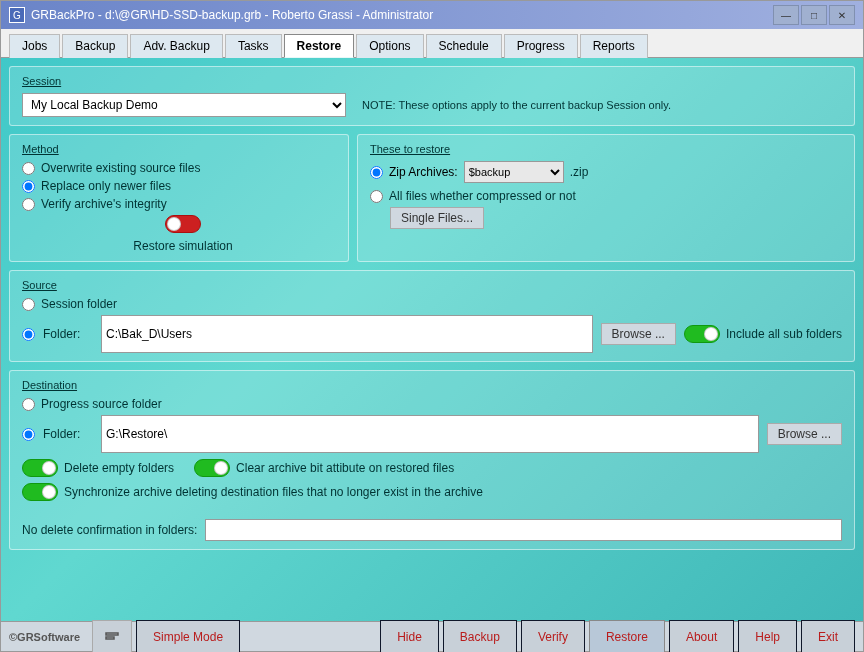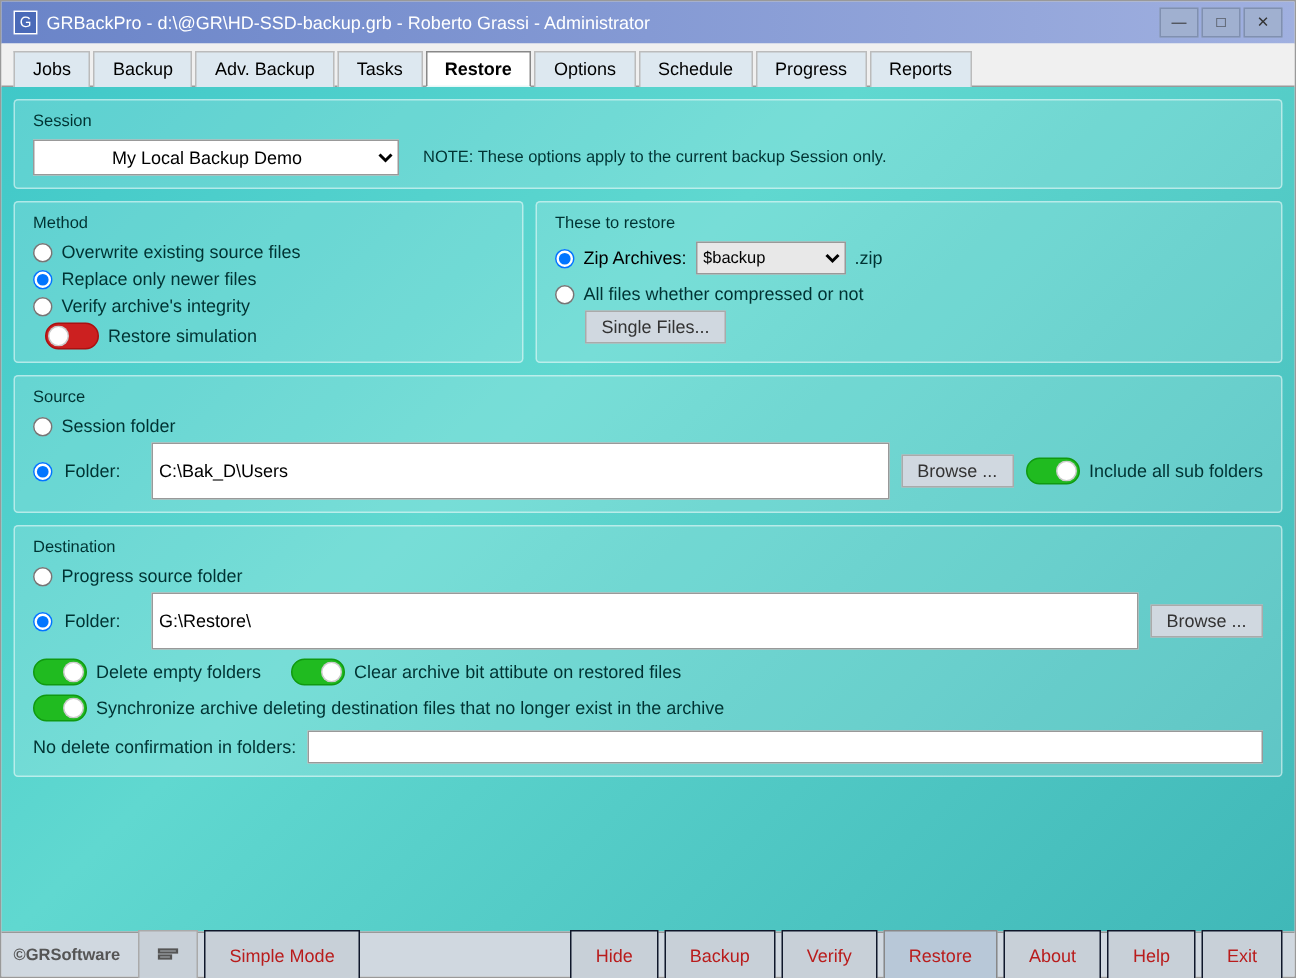--- a/index.html
+++ b/index.html
@@ -103,36 +103,36 @@
       background: rgba(255,255,255,0.15);
       border: 1px solid rgba(255,255,255,0.5);
       border-radius: 3px;
       padding: 8px 12px;
     }
     .section-title {
       font-size: 11px;
       color: #003333;
       margin-bottom: 6px;
       font-weight: normal;
+      text-decoration: underline;
     }
 
     
     .session-row {
       display: flex;
       align-items: center;
       gap: 16px;
     }
     .session-select {
-      width: 244px;
+      width: 324px;
       height: 24px;
       font-size: 12px;
       background: white;
       border: 1px solid #999;
       padding: 0 4px;
-      text-align: center;
     }
     .session-note {
       font-size: 11px;
       color: #003333;
     }
 
     
     .method-restore-row {
       display: flex;
       gap: 8px;
@@ -190,20 +190,21 @@
       border: 1px solid rgba(0,0,0,0.2);
     }
     .toggle-row {
       display: flex;
       align-items: center;
       gap: 6px;
       margin-top: 4px;
       margin-left: 8px;
       color: #003333;
       font-size: 12px;
+      flex-direction: column;
     }
 
     
     .zip-row {
       display: flex;
       align-items: center;
       gap: 6px;
       margin-bottom: 6px;
     }
     .zip-select {
@@ -288,21 +289,21 @@
       align-items: center;
       gap: 6px;
       margin-top: 6px;
       color: #003333;
       font-size: 12px;
     }
     .nodelete-row {
       display: flex;
       align-items: center;
       gap: 8px;
-      margin-top: 6px;
+      margin-top: 18px;
     }
     .nodelete-label {
       color: #003333;
       font-size: 12px;
       white-space: nowrap;
     }
     .nodelete-input {
       flex: 1;
       height: 22px;
       font-size: 12px;

